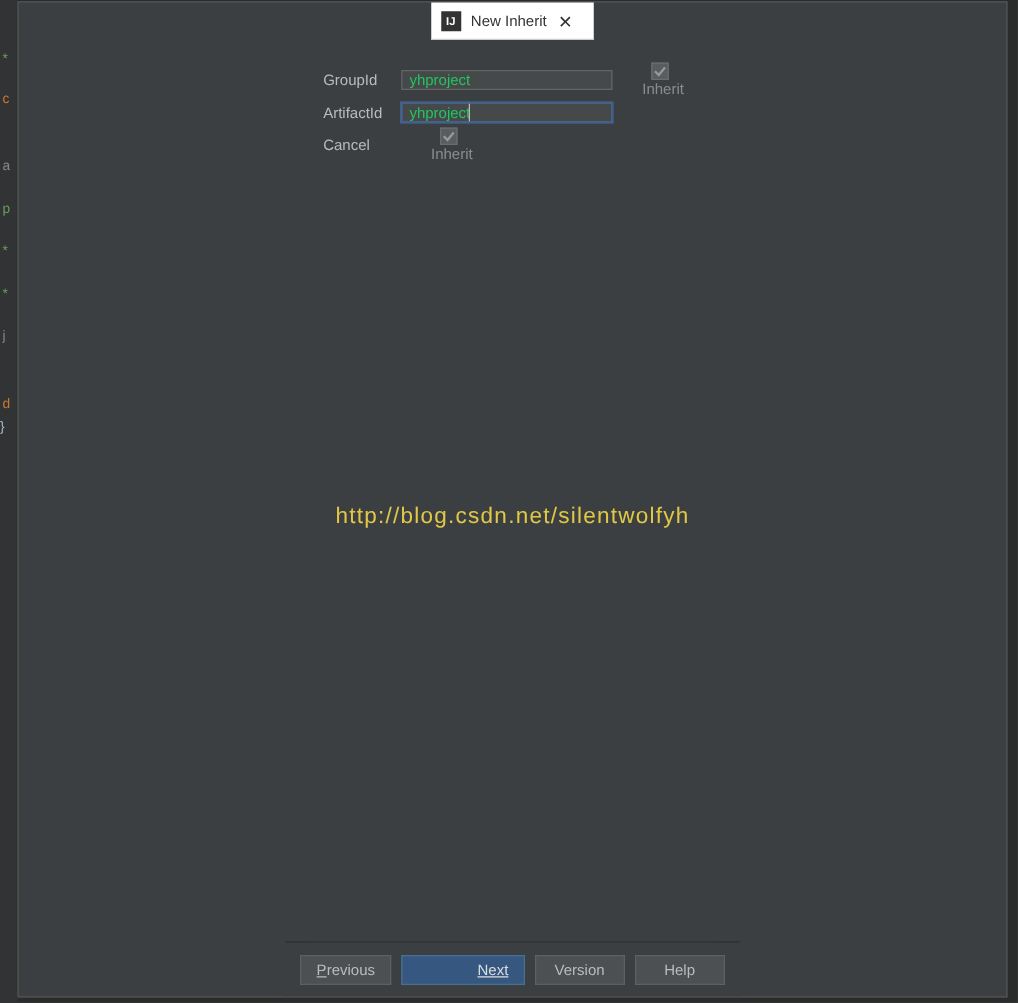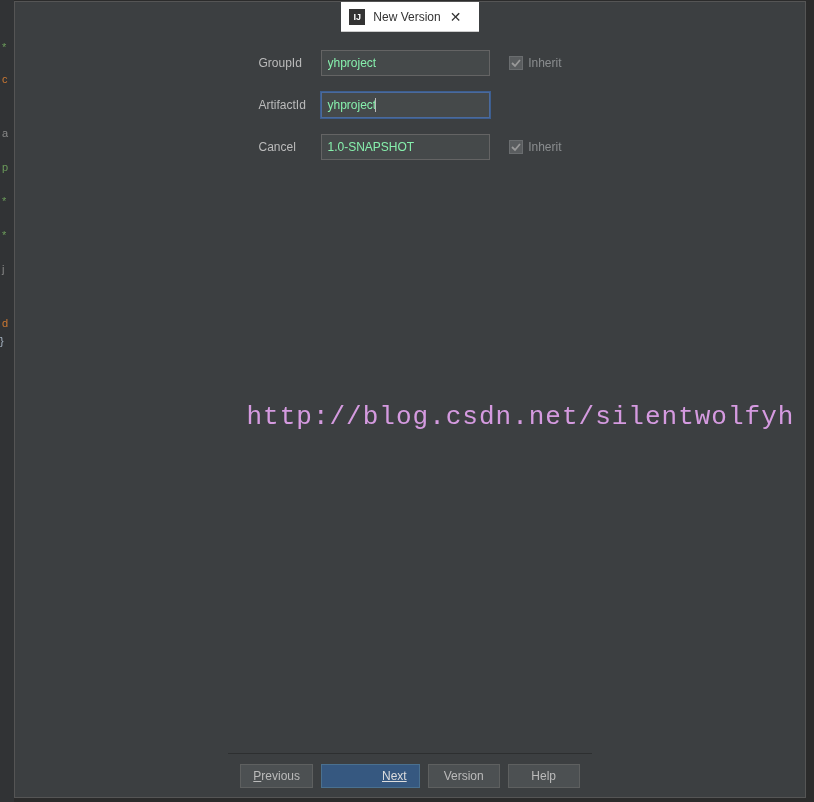--- a/index.html
+++ b/index.html
@@ -85,48 +85,49 @@
     }
     .content {
       flex: 1;
       background: #3c3f41;
       padding: 18px 12px 10px 12px;
       position: relative;
     }
     .form-row {
       display: flex;
       align-items: center;
-      margin-bottom: 16px;
+      margin-bottom: 4px;
     }
     .form-label {
       width: 62px;
       color: #bbbbbb;
       font-size: 12px;
       padding-right: 5px;
     }
     .form-input {
       flex: 1;
-      height: 26px;
+      height: 16px;
       background: #45494a;
       border: 1px solid #646464;
-      color: #86efac;
+      color: #22c55e;
       font-size: 12px;
       padding: 0 6px;
       outline: none;
     }
     .form-input.focused {
       border: 1px solid #4a6a9d;
       box-shadow: 0 0 0 1px #3d5e8f;
     }
     .inherit-cell {
       width: 72px;
       display: flex;
       align-items: center;
       justify-content: flex-end;
       padding-left: 10px;
+      flex-direction: column;
     }
     .inherit-cell.empty {
       width: 72px;
     }
     .checkbox {
       width: 14px;
       height: 14px;
       background: #5a5d5f;
       border: 1px solid #6a6d6f;
       display: inline-flex;
@@ -142,23 +143,23 @@
     .inherit-label {
       color: #8a8d8f;
       font-size: 12px;
     }
     .watermark {
       position: absolute;
       top: 370px;
       left: 0;
       right: 0;
       text-align: center;
-      color: #f0abfc;
-      font-family: Liberation Mono, monospace;
-      font-size: 26px;
+      color: #fde047;
+      font-family: Liberation Sans, sans-serif;
+      font-size: 18px;
       letter-spacing: 1px;
       pointer-events: none;
       opacity: 0.85;
     }
     .footer {
       height: 44px;
       background: #3c3f41;
       border-top: 1px solid #2d2f30;
       display: flex;
       align-items: center;
@@ -215,21 +216,21 @@
   <span class="gutter-char" style="margin-top:10px">*</span>
   <span class="gutter-char" style="margin-top:10px">*</span>
   <span class="gutter-char gray" style="margin-top:10px">j</span>
   <span class="gutter-char orange" style="margin-top:30px">d</span>
   <span class="gutter-brace">}</span>
 </div>
 
 <div class="window">
   <div class="titlebar">
     <span class="title-icon">IJ</span>
-    <span class="title-text">New Version</span>
+    <span class="title-text">New Inherit</span>
     <span class="close-btn">✕</span>
   </div>
 
   <div class="content">
 
     <div class="form-row">
       <div class="form-label">GroupId</div>
       <input class="form-input" type="text" value="yhproject" style="">
       <div class="inherit-cell">
         <span class="checkbox">
@@ -245,21 +246,20 @@
       <div class="form-label">ArtifactId</div>
       <div class="form-input focused" style="display:flex;align-items:center">
           <span>yhproject</span>
           <span class="caret"></span>
         </div>
       <div class="inherit-cell empty"></div>
     </div>
 
     <div class="form-row">
       <div class="form-label">Cancel</div>
-      <input class="form-input" type="text" value="1.0-SNAPSHOT" style="">
       <div class="inherit-cell">
         <span class="checkbox">
           <svg viewBox="0 0 10 10">
               <path d="M1 5 L4 8 L9 2" stroke="#999" stroke-width="1.8" fill="none"></path>
             </svg>
         </span>
         <span class="inherit-label">Inherit</span>
       </div>
     </div>
 

